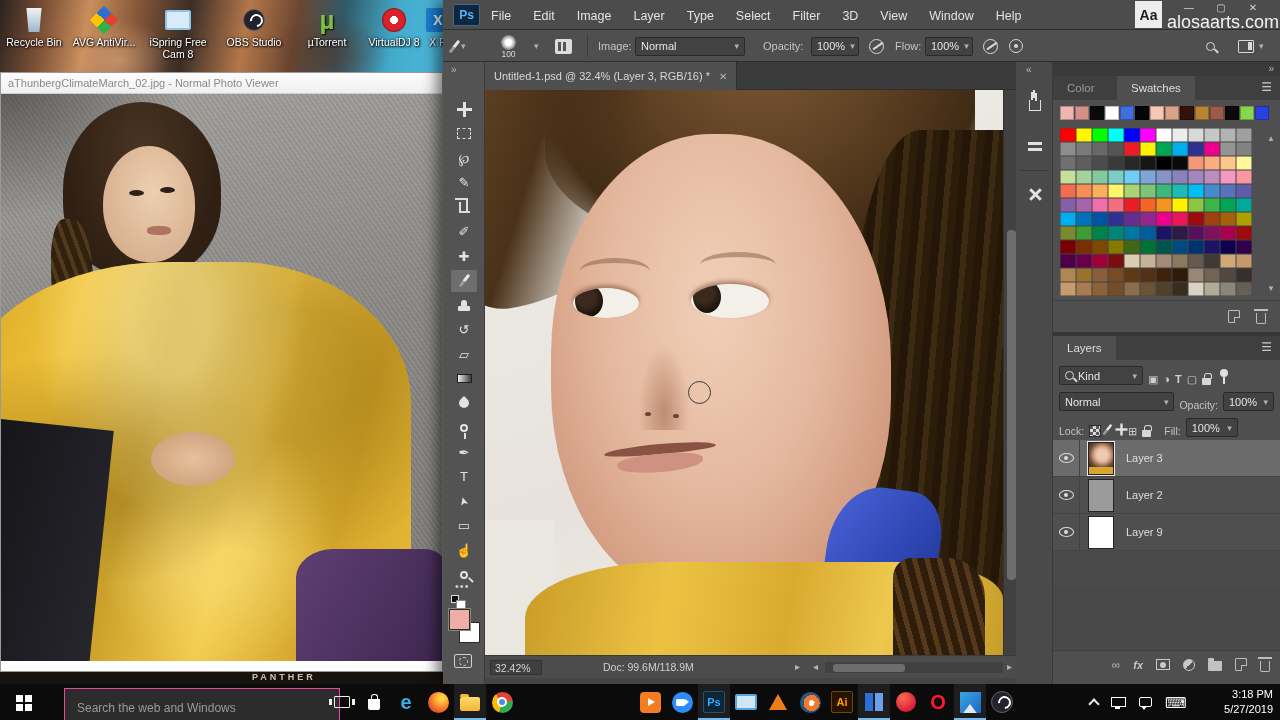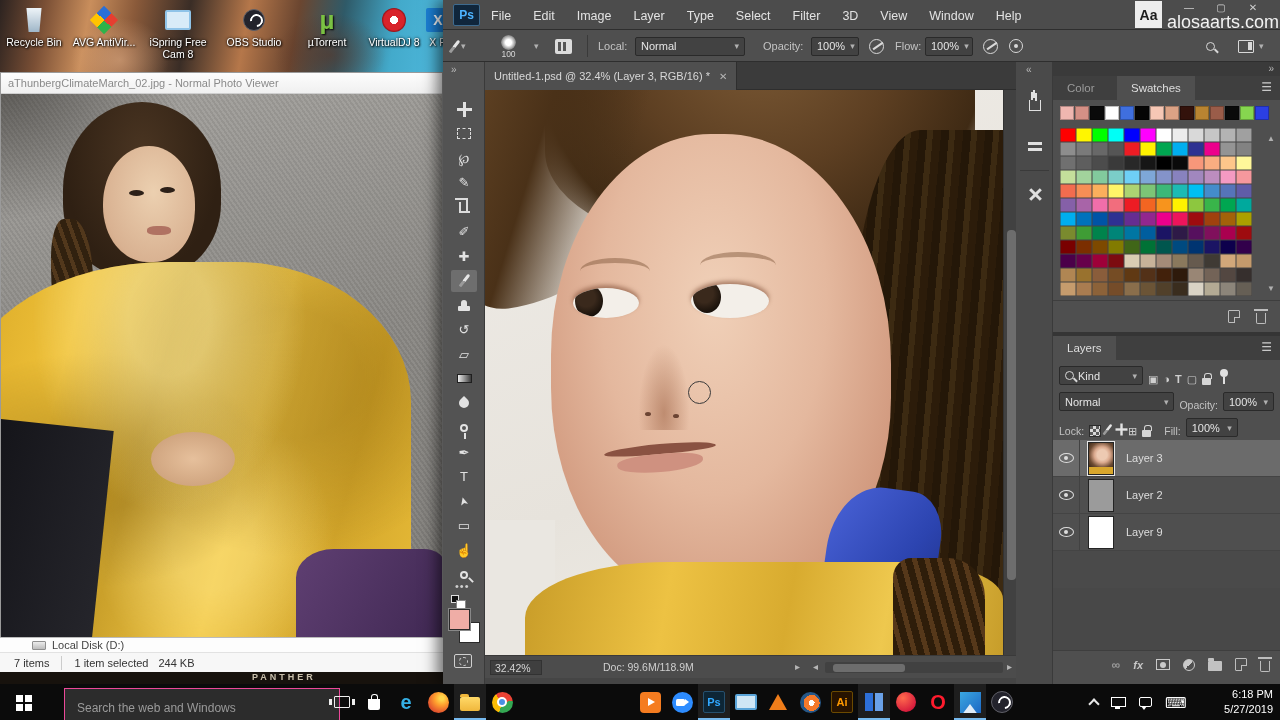--- a/index.html
+++ b/index.html
@@ -347,32 +347,20 @@
       <div class="hair" data-name="photo-hair"></div>
       <div class="face" data-name="photo-face"></div>
       <div class="braidL" data-name="photo-braid"></div>
       <div class="coat" data-name="photo-raincoat"></div>
       <div class="hands" data-name="photo-hands"></div>
       <div class="dark" data-name="photo-dark-clothing"></div>
       <div class="purple" data-name="photo-purple-bag"></div>
     </div>
   </div>
 
-  <div class="explorer" data-name="explorer-window">
-    <div class="exp-row" data-name="explorer-drive-item">
-      <i class="i-drive" data-name="drive-icon"></i>
-      <span data-name="drive-label">Local Disk (D:)</span>
-    </div>
-    <div class="exp-status" data-name="explorer-statusbar">
-      <span class="s1" data-name="items-count">7 items</span>
-      <span class="vsep" data-name="status-divider"></span>
-      <span data-name="selection-count">1 item selected</span>
-      <span class="s3" data-name="selection-size">244 KB</span>
-    </div>
-  </div>
 
   <div class="ps" data-name="photoshop-window">
 
     <div class="mbar" data-name="menu-bar">
       <span class="pslogo" data-name="photoshop-logo">Ps</span>
       <span id="ps-menus" data-name="menu-items"><span class="mi" data-name="menu-file">File</span><span class="mi" data-name="menu-edit">Edit</span><span class="mi" data-name="menu-image">Image</span><span class="mi" data-name="menu-layer">Layer</span><span class="mi" data-name="menu-type">Type</span><span class="mi" data-name="menu-select">Select</span><span class="mi" data-name="menu-filter">Filter</span><span class="mi" data-name="menu-3d">3D</span><span class="mi" data-name="menu-view">View</span><span class="mi" data-name="menu-window">Window</span><span class="mi" data-name="menu-help">Help</span></span>
       <span class="wm-box" data-name="watermark-logo">Aa</span>
       <span class="wm-text" data-name="watermark-text">alosaarts.com</span>
       <span class="wctrl" id="ps-wctrl" data-name="window-controls">
           <span class="wbtn" data-name="minimize-button">—</span>
@@ -392,21 +380,21 @@
       </span>
       <span class="ob" style="left:86px;">
           <span class="caret" data-name="chevron-down-icon">▾</span>
         </span>
       <span class="ob" style="left:112px;">
           <i class="i-brushpanel" data-name="toggle-brush-panel-icon"></i>
         </span>
       <span class="ob" style="left:138px;">
           <span class="vsep2" data-name="divider"></span>
         </span>
-      <span class="ob lab" style="left:155px;" data-name="mode-label">Local:</span>
+      <span class="ob lab" style="left:155px;" data-name="mode-label">Image:</span>
       <span class="ob" style="left:192px;">
           <span class="well" style="width:110px;" data-name="blend-mode-select">
             <span>Normal</span>
             <span class="caret">▾</span>
           </span>
         </span>
       <span class="ob lab" style="left:320px;" data-name="opacity-label">Opacity:</span>
       <span class="ob" style="left:368px;">
           <span class="well" style="width:48px;" data-name="opacity-select">
             <span>100%</span>
@@ -888,17 +876,17 @@
           <i class="obsI"></i>
         </div>
       </div>
     <div class="tray" data-name="system-tray">
       <i class="i-up" data-name="tray-expand-icon"></i>
       <i class="i-monitor" data-name="display-tray-icon"></i>
       <i class="i-chat" data-name="notifications-icon"></i>
       <span class="i-kbd" data-name="keyboard-icon">⌨</span>
     </div>
     <div class="clock" data-name="taskbar-clock">
-      <div data-name="clock-time">6:18 PM</div>
+      <div data-name="clock-time">3:18 PM</div>
       <div data-name="clock-date">5/27/2019</div>
     </div>
   </div>
 </div>
 
 </body></html>

